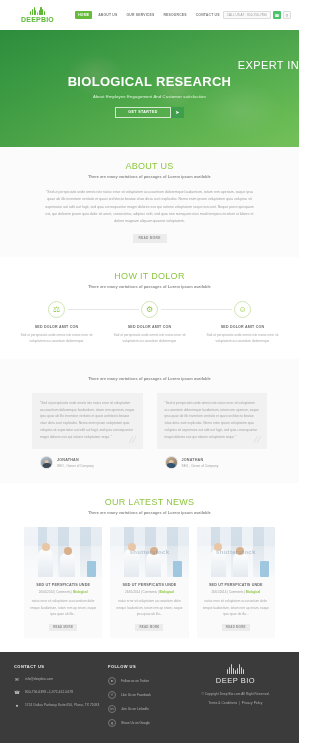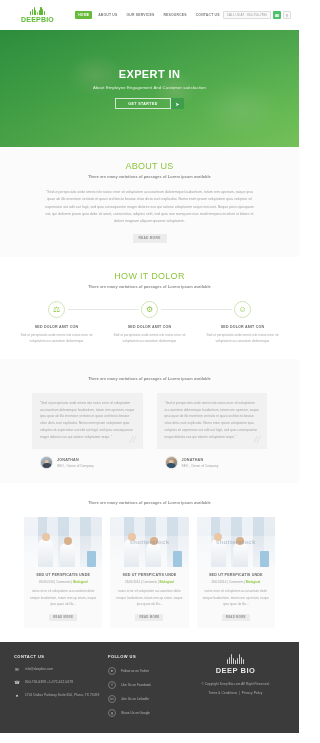--- a/index.html
+++ b/index.html
@@ -60,21 +60,21 @@
       radial-gradient(ellipse 40px 30px at 95px 45px, rgba(220,200,170,.55), transparent 70%),
       radial-gradient(ellipse 30px 26px at 175px 60px, rgba(225,210,180,.5), transparent 70%),
       radial-gradient(ellipse 60px 40px at 240px 80px, rgba(190,215,185,.4), transparent 70%),
       linear-gradient(180deg,#2f8f3e 0%, #49a84a 35%, #66bb4e 70%, #7cc45a 100%);
   }
   .hero-bg:after{
     content:""; position:absolute; inset:0;
     background:linear-gradient(120deg, rgba(43,140,60,.75), rgba(110,190,90,.55));
   }
   .hero-inner { position:relative; z-index:2; text-align:center; width:100%; }
-  .hero-t1 { font-size:11px; color:#fff; font-weight:700; letter-spacing:.4px; line-height:1.25; }
+  .hero-t1 { font-size:11px; color:#fff; font-weight:400; letter-spacing:.4px; line-height:1.25;text-align:right; }
   .hero-t2 { font-size:13px; color:#fff; font-weight:bold; letter-spacing:.3px; line-height:1.2; margin-top:1px; }
   .hero-sub { font-size:4.2px; color:#eaf6e4; margin-top:4px; letter-spacing:.15px; }
   .hero-cta { margin-top:8px; display:flex; justify-content:center; align-items:stretch; }
   .cta-main {
     border:.6px solid rgba(255,255,255,.75); color:#fff; font-size:3.6px;
     font-weight:bold; letter-spacing:.4px; padding:0 12px; height:11px;
     display:flex; align-items:center; background:transparent;
   }
   .cta-icon {
     width:13px; height:11px; background:#3f9e4b; color:#fff;
@@ -204,21 +204,21 @@
     color:#c4c4c4; font-size:3.6px; flex:0 0 auto;
   }
   .soc-txt { font-size:3.2px; color:#b5b5b5; }
   .f-logo-mark { display:flex; align-items:flex-end; justify-content:center; gap:.7px; height:10px; }
   .f-logo-mark i { display:block; width:1.3px; background:#cfcfcf; border-radius:.5px; }
   .f-logo-mark i:nth-child(1){height:5px;} .f-logo-mark i:nth-child(2){height:7px;}
   .f-logo-mark i:nth-child(3){height:10px;} .f-logo-mark i:nth-child(4){height:6px;}
   .f-logo-mark i:nth-child(5){height:3.5px;} .f-logo-mark i:nth-child(6){height:6px;}
   .f-logo-mark i:nth-child(7){height:10px;} .f-logo-mark i:nth-child(8){height:7px;}
   .f-logo-mark i:nth-child(9){height:5px;}
-  .f-logo-text { font-size:7.5px; font-weight:bold; color:#e8e8e8; letter-spacing:.5px; margin-top:2px; }
+  .f-logo-text { font-size:7.5px; font-weight:normal; color:#e8e8e8; letter-spacing:.5px; margin-top:2px; }
   .f-copy { font-size:3.1px; color:#b0b0b0; margin-top:7px; letter-spacing:.1px; }
   .f-links { font-size:3.1px; color:#b0b0b0; margin-top:5px; letter-spacing:.1px; }
   .f-links span { color:#b0b0b0; }
 </style>
 </head>
 <body>
 
 <div class="page">
 
   <div class="header">
@@ -251,20 +251,21 @@
       </div>
       <div class="icon-btn green">☎</div>
       <div class="icon-btn grey">⚲</div>
     </div>
   </div>
 
   <div class="hero">
     <div class="hero-bg"></div>
     <div class="hero-inner">
       <div class="hero-t1">EXPERT IN</div>
+      <div class="hero-t2">BIOLOGICAL RESEARCH</div>
       <div class="hero-sub">About Employee Engagement And Customer satisfaction</div>
       <div class="hero-cta">
         <div class="cta-main">GET STARTED</div>
         <div class="cta-icon">➤</div>
       </div>
     </div>
   </div>
 
   <div class="section about">
     <div class="sec-title">ABOUT US</div>
@@ -321,20 +322,21 @@
           <div>
             <div class="p-name">JONATHAN</div>
             <div class="p-role">SEO , Owner of Company</div>
           </div>
         </div>
       </div>
     </div>
   </div>
 
   <div class="section news">
+    <div class="sec-title">OUR LATEST NEWS</div>
     <div class="sec-sub">There are many variations of passages of Lorem ipsum available</div>
     <div class="news-row">
 
       <div class="news-card">
         <div class="news-img">
           <div class="lab"></div>
             <div class="fig f1"></div>
             <div class="fig f2"></div>
             <div class="eq"></div>
         </div>

